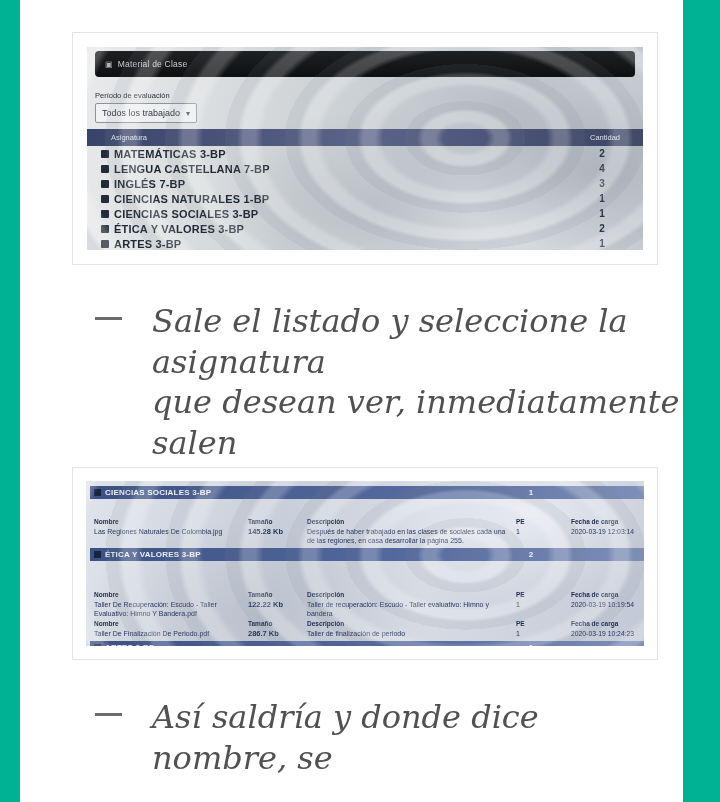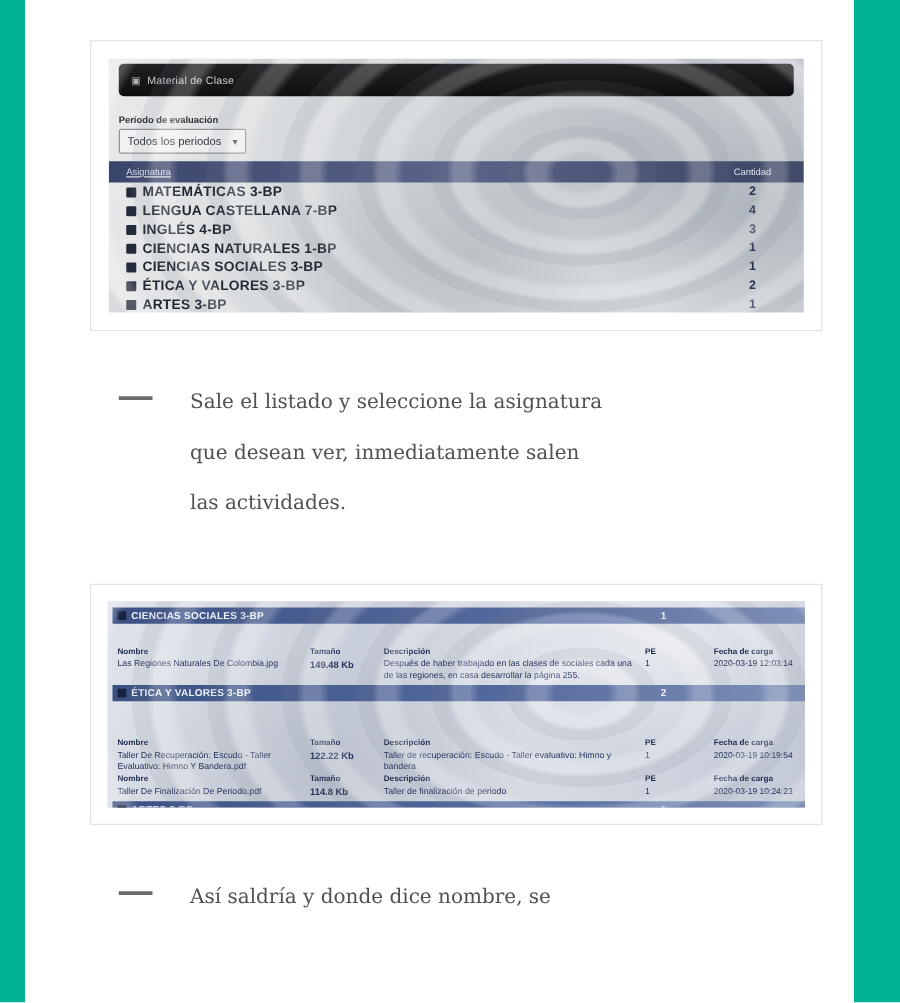--- a/index.html
+++ b/index.html
@@ -27,30 +27,30 @@
   .photo2{background:
     radial-gradient(ellipse 260px 150px at 80% 20%, rgba(255,255,255,0.5), transparent 60%),
     radial-gradient(ellipse 280px 160px at 30% 85%, rgba(150,158,172,0.30), transparent 65%),
     linear-gradient(100deg,#dfe3ea,#c9cfda 35%,#d8dce5 60%,#c3c9d6);}
 
   
   .p1-header{left:8px;top:4px;width:540px;height:26px;border-radius:4px;
     background:linear-gradient(#1f2022,#0e0f10);color:#c8cbd0;display:flex;align-items:center;
     padding-left:10px;box-sizing:border-box;font-size:8.5px;letter-spacing:.2px;}
   .p1-header .glyph{margin-right:5px;font-size:8px;color:#aeb2b8;}
-  .p1-filter-label{left:8px;top:44px;font-size:7.5px;color:#2a2f36;font-weight:700;}
+  .p1-filter-label{left:8px;top:44px;font-size:7.5px;color:#2a2f36;font-weight:400;}
   .p1-dropdown{left:8px;top:56px;width:102px;height:20px;border:1px solid #8f9398;border-radius:2px;
     background:rgba(250,250,251,0.55);display:flex;align-items:center;justify-content:space-between;
     padding:0 6px;box-sizing:border-box;font-size:9px;color:#33383f;}
   .p1-dropdown .caret{font-size:8px;color:#44484e;}
   .p1-thead{left:0;top:82px;right:0;height:17px;
     background:linear-gradient(90deg,#39446a,#5b6489 50%,#3a4463);
     display:flex;align-items:center;color:#dfe2ec;font-size:7.5px;}
-  .p1-th-subject{position:absolute;left:14px;text-decoration:underline;}
-  .p1-th-count{position:absolute;left:485px;width:60px;text-align:center;}
+  .p1-th-subject{position:absolute;left:24px;}
+  .p1-th-count{position:absolute;left:503px;width:60px;}
   .p1-row{left:0;right:0;height:15px;display:flex;align-items:center;padding-left:14px;box-sizing:border-box;}
   .p1-sq{width:8px;height:8px;background:#232b3a;border-radius:1px;margin-right:5px;flex:0 0 auto;}
   .p1-subject{font-size:11px;font-weight:600;color:#1f2733;letter-spacing:.2px;white-space:nowrap;}
   .p1-count{position:absolute;left:485px;width:60px;text-align:center;font-size:10px;font-weight:600;color:#28324e;}
 
   
   .p2-bar{left:4px;right:0;height:13px;display:flex;align-items:center;padding-left:4px;box-sizing:border-box;
     background:linear-gradient(90deg,#3c5183,#53689c 55%,#7e90b8);color:#eef1f8;font-size:8px;font-weight:700;
     letter-spacing:.2px;white-space:nowrap;}
   .p2-sq{width:7px;height:7px;background:#18233f;margin-right:4px;flex:0 0 auto;}
@@ -63,21 +63,21 @@
   .f-pe{left:430px;width:26px;}
   .f-date{left:485px;width:70px;white-space:nowrap;}
   .p2-labels{font-size:6.5px;font-weight:700;color:#1c2a4e;}
   .p2-values{font-size:7px;color:#24335c;line-height:8.5px;}
   .p2-values .f-size{font-weight:700;font-size:7.5px;}
   .p2-values .f-date{font-size:6.8px;}
 
   
   .cap-dash{position:absolute;width:27px;height:3px;background:#6b6b6b;}
   .cap-text{position:absolute;left:132px;font-family:"DejaVu Serif","Liberation Serif",serif;
-    font-size:16px;line-height:40.5px;color:#515151;}
+    font-size:32px;line-height:40.5px;color:#515151;font-style:italic;}
   .dash1{left:75px;top:317px;}
   .text1{top:301px;}
   .dash2{left:75px;top:713px;}
   .text2{top:697px;}
 </style>
 </head>
 <body>
 
 <div class="edge edge-left"></div>
 <div class="edge edge-right"></div>
@@ -85,41 +85,41 @@
 <div class="content">
 
   <div class="figure fig1">
     <div class="photo photo1">
       <div class="p1-header">
         <span class="glyph">▣</span>
         <span>Material de Clase</span>
       </div>
       <div class="p1-filter-label">Período de evaluación</div>
       <div class="p1-dropdown">
-        <span>Todos los periodos</span>
+        <span>Todos los trabajado</span>
         <span class="caret">▾</span>
       </div>
       <div class="p1-thead">
         <span class="p1-th-subject">Asignatura</span>
         <span class="p1-th-count">Cantidad</span>
       </div>
 
       <div class="p1-row" style="top:99px">
         <span class="p1-sq"></span>
         <span class="p1-subject">MATEMÁTICAS 3-BP</span>
         <span class="p1-count">2</span>
       </div>
       <div class="p1-row" style="top:114px">
         <span class="p1-sq"></span>
         <span class="p1-subject">LENGUA CASTELLANA 7-BP</span>
         <span class="p1-count">4</span>
       </div>
       <div class="p1-row" style="top:129px">
         <span class="p1-sq"></span>
-        <span class="p1-subject">INGLÉS 4-BP</span>
+        <span class="p1-subject">INGLÉS 7-BP</span>
         <span class="p1-count">3</span>
       </div>
       <div class="p1-row" style="top:144px">
         <span class="p1-sq"></span>
         <span class="p1-subject">CIENCIAS NATURALES 1-BP</span>
         <span class="p1-count">1</span>
       </div>
       <div class="p1-row" style="top:159px">
         <span class="p1-sq"></span>
         <span class="p1-subject">CIENCIAS SOCIALES 3-BP</span>
@@ -155,21 +155,21 @@
       </div>
       <div class="p2-labels" style="top:37px">
         <span class="f-name">Nombre</span>
         <span class="f-size">Tamaño</span>
         <span class="f-desc">Descripción</span>
         <span class="f-pe">PE</span>
         <span class="f-date">Fecha de carga</span>
       </div>
       <div class="p2-values" style="top:47px">
         <span class="f-name">Las Regiones Naturales De Colombia.jpg</span>
-        <span class="f-size">149.48 Kb</span>
+        <span class="f-size">145.28 Kb</span>
         <span class="f-desc">Después de haber trabajado en las clases de sociales cada una de las regiones, en casa desarrollar la página 255.</span>
         <span class="f-pe">1</span>
         <span class="f-date">2020-03-19 12:03:14</span>
       </div>
 
       <div class="p2-bar" style="top:67px">
         <span class="p2-sq"></span>
         <span>ÉTICA Y VALORES 3-BP</span>
         <span class="p2-count">2</span>
       </div>
@@ -189,21 +189,21 @@
       </div>
       <div class="p2-labels" style="top:139px">
         <span class="f-name">Nombre</span>
         <span class="f-size">Tamaño</span>
         <span class="f-desc">Descripción</span>
         <span class="f-pe">PE</span>
         <span class="f-date">Fecha de carga</span>
       </div>
       <div class="p2-values" style="top:149px">
         <span class="f-name">Taller De Finalización De Periodo.pdf</span>
-        <span class="f-size">114.8 Kb</span>
+        <span class="f-size">286.7 Kb</span>
         <span class="f-desc">Taller de finalización de periodo</span>
         <span class="f-pe">1</span>
         <span class="f-date">2020-03-19 10:24:23</span>
       </div>
 
       <div class="p2-bar" style="top:160px">
         <span class="p2-sq"></span>
         <span>ARTES 3-BP</span>
         <span class="p2-count">1</span>
       </div>

